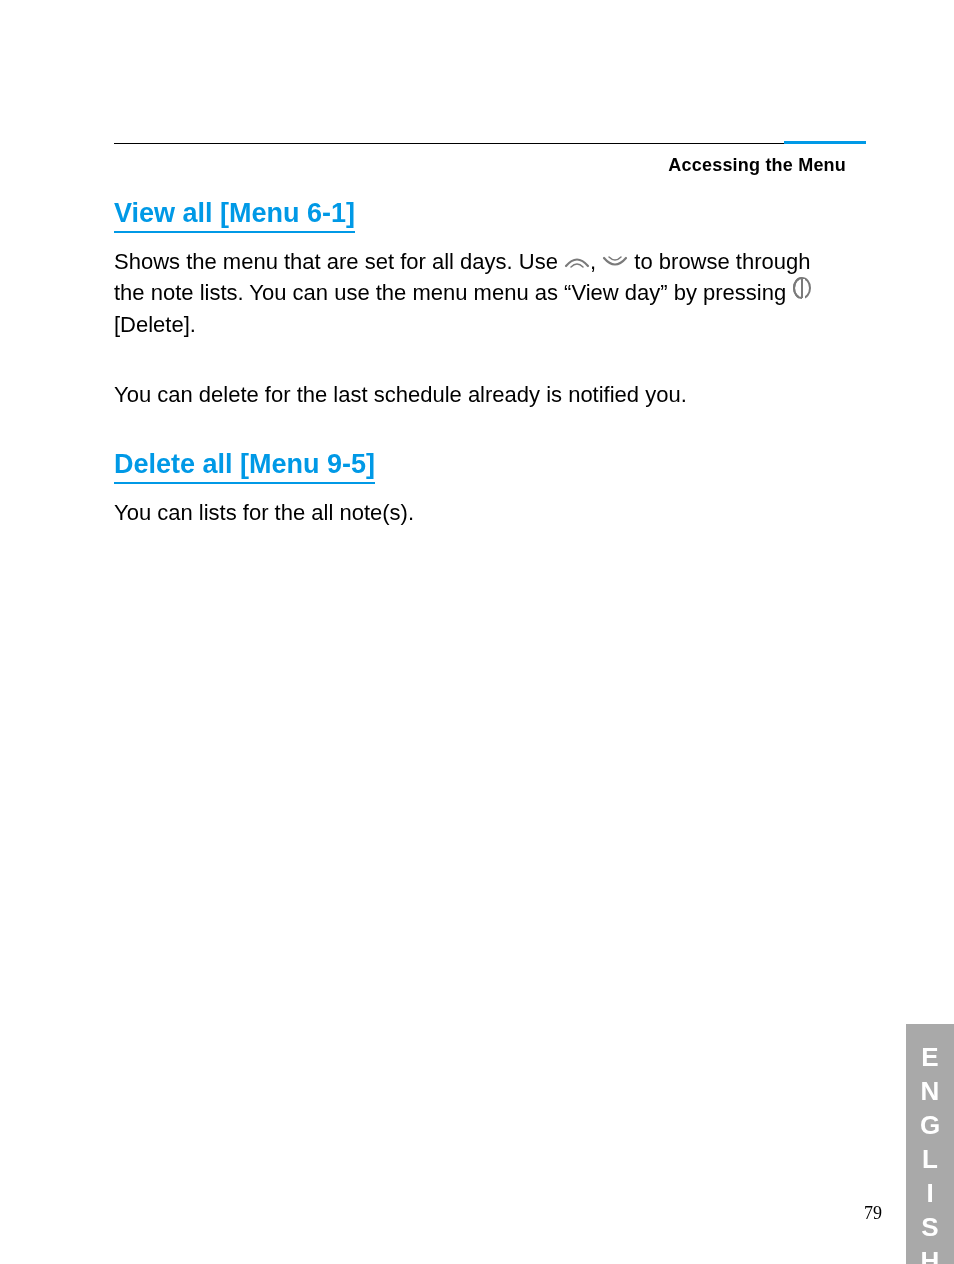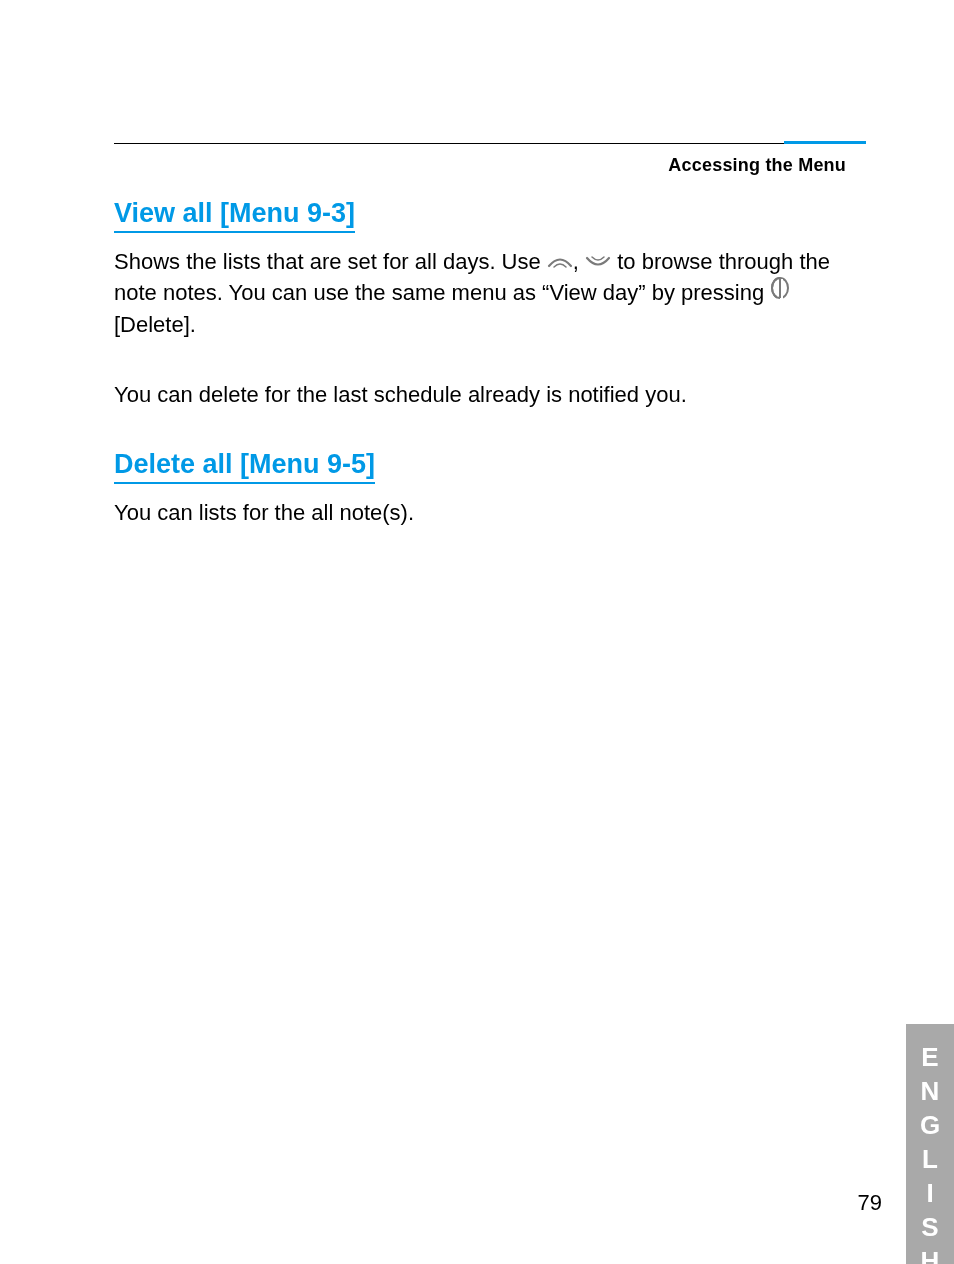--- a/index.html
+++ b/index.html
@@ -98,55 +98,55 @@
     font-family: Arial, sans-serif;
     font-size: 26px;
     letter-spacing: 4px;
     writing-mode: vertical-rl;
     text-orientation: upright;
     line-height: 1;
   }
   .page-num {
     position: absolute;
     right: 72px;
-    bottom: 48px;
-    font-size: 22px;
-    font-family: Liberation Sans, sans-serif;
+    bottom: 40px;
+    font-size: 18px;
+    font-family: Liberation Serif, serif;
   }
 </style>
 </head>
 <body>
 
 <div class="page">
 
   <div class="rule-area">
     <div class="rule-thin"></div>
     <div class="rule-thick"></div>
   </div>
 
   <div class="running-head">Accessing the Menu</div>
 
   <div class="content">
 
     <div>
-      <div class="sec-title">View all [Menu 9-3]</div>
+      <div class="sec-title">View all [Menu 6-1]</div>
       <div class="body-text">
-        <span>Shows the lists that are set for all days. Use </span>
+        <span>Shows the menu that are set for all days. Use </span>
         <span class="icon">
           <svg width="26" height="14" viewBox="0 0 26 14">
             <path d="M2 11 Q13 -2 24 11" fill="none" stroke="#7a7a7a" stroke-width="2.2" stroke-linecap="round"></path>
             <path d="M7 12 Q13 6 19 12" fill="none" stroke="#7a7a7a" stroke-width="1.5" stroke-linecap="round"></path>
           </svg>
         </span><span>, </span>
         <span class="icon">
           <svg width="26" height="14" viewBox="0 0 26 14">
             <path d="M2 3 Q13 16 24 3" fill="none" stroke="#7a7a7a" stroke-width="2.2" stroke-linecap="round"></path>
             <path d="M7 2 Q13 8 19 2" fill="none" stroke="#7a7a7a" stroke-width="1.5" stroke-linecap="round"></path>
           </svg>
-        </span><span> to browse through the note notes. You can use the same menu as “View day” by pressing </span>
+        </span><span> to browse through the note lists. You can use the menu menu as “View day” by pressing </span>
         <span class="icon">
           <svg width="20" height="24" viewBox="0 0 20 24">
             <ellipse cx="10" cy="11" rx="8" ry="10" fill="none" stroke="#7a7a7a" stroke-width="2"></ellipse>
             <path d="M10 2 L10 22" fill="none" stroke="#ffffff" stroke-width="6"></path>
             <path d="M 10 1 A 8 10 0 0 0 10 21" fill="none" stroke="#7a7a7a" stroke-width="2"></path>
             <line x1="10" y1="1" x2="10" y2="21" stroke="#7a7a7a" stroke-width="2"></line>
           </svg>
         </span><span> [Delete].</span>
       </div>
     </div>

